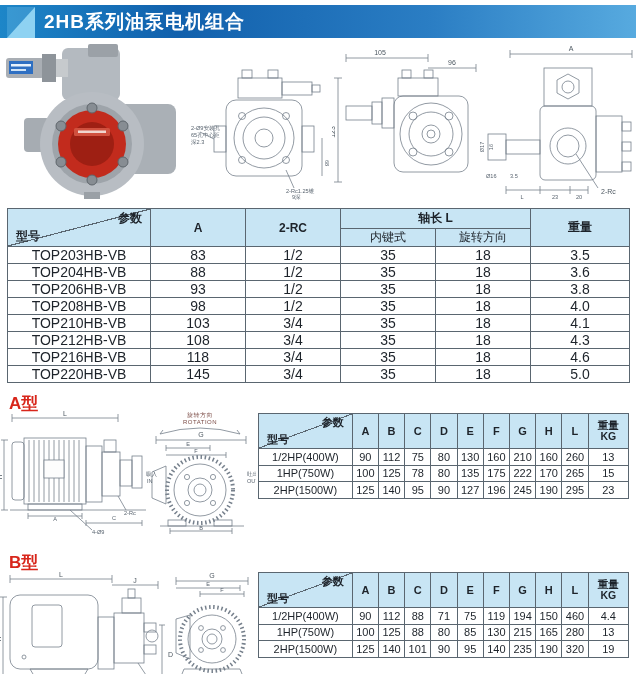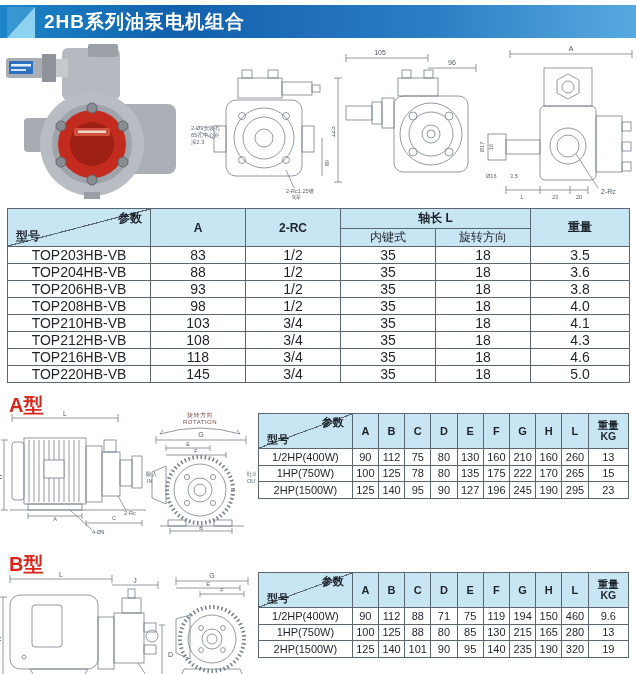--- a/index.html
+++ b/index.html
@@ -27,21 +27,21 @@
   .spec th{font-size:12px;}
   .spec tbody td{font-size:14px;height:13px;}
   .spec thead tr:nth-child(1) th{height:19px;}
   .spec thead tr:nth-child(2) th{height:16px;font-weight:normal;margin-left:36px;}
   .corner{position:relative;margin-top:44px;}
   .corner .diag{position:absolute;inset:0;
     background:linear-gradient(to bottom right,transparent 49.2%,#5a6670 49.2%,#5a6670 50.8%,transparent 50.8%);}
   .corner .t{position:absolute;top:1px;right:8px;}
   .corner .b{position:absolute;bottom:1px;left:8px;}
   
-  .sec-label{color:#d8261b;font-weight:bold;font-size:20px;margin:9px 0 0 9px;height:18px;}
+  .sec-label{color:#d8261b;font-weight:bold;font-size:17px;margin:9px 0 0 9px;height:18px;}
   .section{display:flex;align-items:flex-start;}
   .section .draw{flex:0 0 258px;}
   .sec-table{width:371px;margin-top:3px;}
   .sec-table th{font-size:11px;}
   .sec-table .corner{height:34px;}
   .sec-table tbody td{font-size:11px;height:15.5px;}
   .wkg{line-height:1.05;font-size:10.5px;}
   
   .ln{fill:none;stroke:#76808c;stroke-width:0.8;}
   .dim{font-size:7px;fill:#4d5861;}
@@ -570,21 +570,21 @@
           <td>1/2HP(400W)</td>
           <td>90</td>
           <td>112</td>
           <td>88</td>
           <td>71</td>
           <td>75</td>
           <td>119</td>
           <td>194</td>
           <td>150</td>
           <td>460</td>
-          <td>9.6</td>
+          <td>4.4</td>
         </tr>
         <tr>
           <td>1HP(750W)</td>
           <td>100</td>
           <td>125</td>
           <td>88</td>
           <td>80</td>
           <td>85</td>
           <td>130</td>
           <td>215</td>

